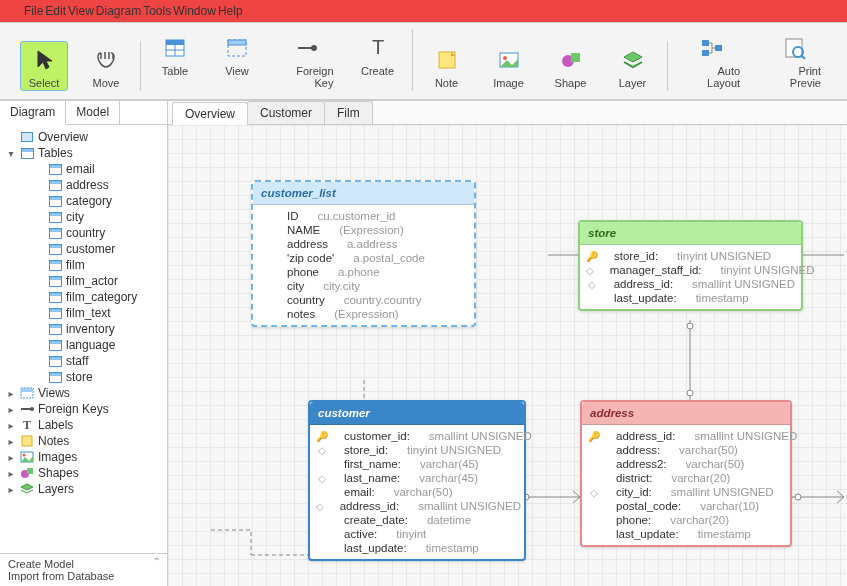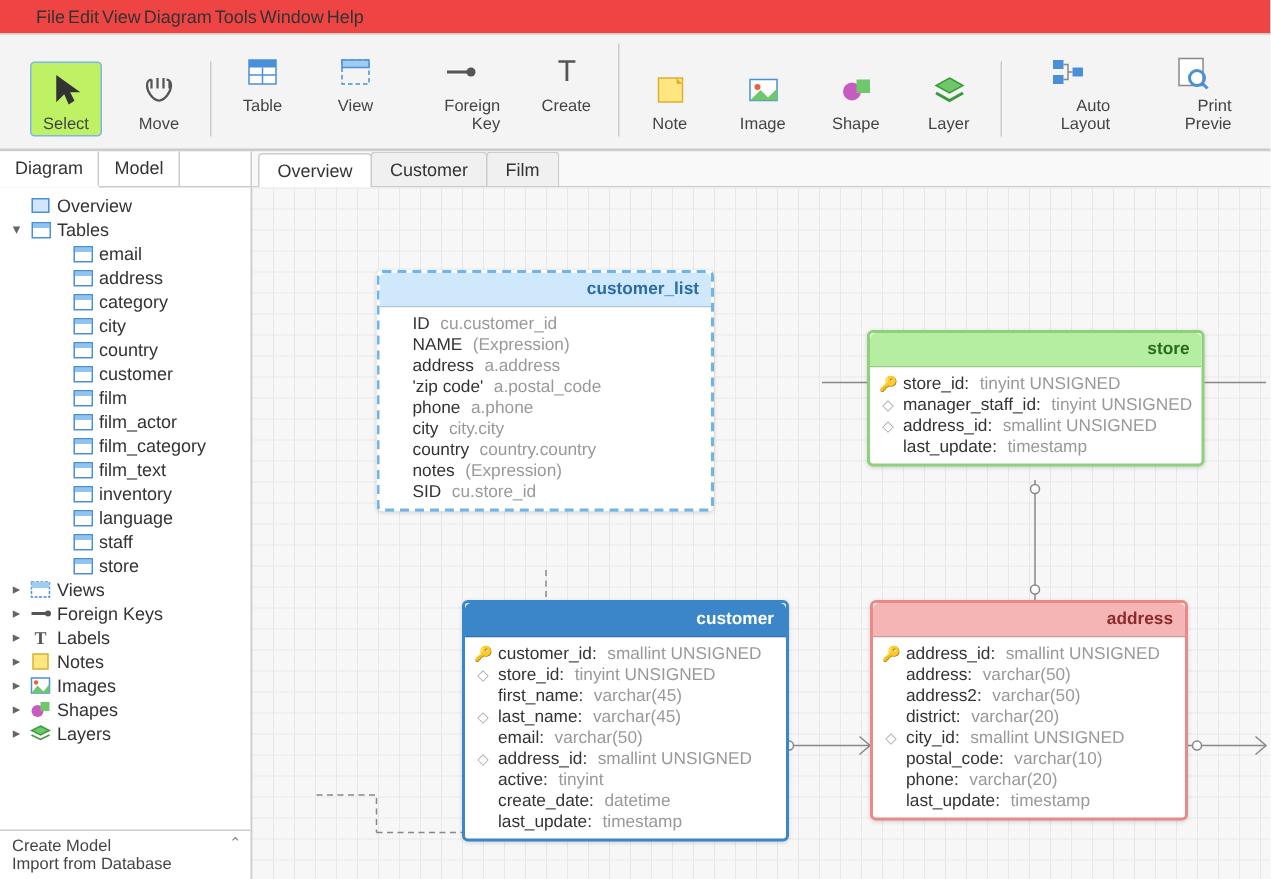--- a/index.html
+++ b/index.html
@@ -24,23 +24,23 @@
 .tree-row .ic { width: 14px; height: 14px; display: inline-flex; align-items: center; justify-content: center; }
 .tree-row.d2 { padding-left: 30px; }
 .sidefoot { border-top: 1px solid #ccc; padding: 4px 8px; font-size: 11px; color: #444; position: relative; }
 .sidefoot .caret { position: absolute; right: 6px; top: 2px; font-size: 10px; color: #888; }
 .canvas-wrap { flex: 1; display: flex; flex-direction: column; min-width: 0; }
 .ctabs { display: flex; border-bottom: 1px solid #ccc; padding-left: 4px; background: #f9f9f9; }
 .ctabs span { padding: 4px 12px; border: 1px solid #ccc; border-bottom: none; margin-right: -1px; font-size: 12px; cursor: pointer; background: #f0f0f0; border-radius: 3px 3px 0 0; }
 .ctabs span.active { background: #fff; position: relative; top: 1px; }
 .canvas { flex: 1; position: relative; overflow: hidden; background: #f7f7f7; background-image: linear-gradient(#e8e8e8 1px, transparent 1px), linear-gradient(90deg, #e8e8e8 1px, transparent 1px); background-size: 14px 14px; }
 .entity { position: absolute; border-radius: 4px; background: #fff; font-size: 11.5px; box-shadow: 0 1px 3px rgba(0,0,0,0.15); }
-.entity .ehead { padding: 5px 8px; text-align: right; font-weight: 600; border-radius: 4px 4px 0 0; border-bottom: 1px solid rgba(0,0,0,0.15); }
+.entity .ehead { padding: 5px 8px; text-align: left; font-weight: 600; border-radius: 4px 4px 0 0; border-bottom: 1px solid rgba(0,0,0,0.15); font-style: italic; }
 .entity .ebody { padding: 4px 6px; }
-.entity .erow { display: flex; align-items: center; gap: 4px; padding: 1px 0; white-space: nowrap; }
+.entity .erow { display: flex; align-items: center; gap: 16px; padding: 1px 0; white-space: nowrap; }
 .entity .erow .ei { width: 12px; text-align: center; font-size: 10px; }
 .entity .erow .en { color: #333; }
 .entity .erow .et { color: #999; margin-left: 3px; }
 .ent-view { border: 2px dashed #6fb5e8; }
 .ent-view .ehead { background: #cfe8fb; color: #2a6ca3; }
 .ent-blue { border: 2px solid #3a86c8; }
 .ent-blue .ehead { background: #3a86c8; color: #fff; }
 .ent-green { border: 2px solid #8fd07a; }
 .ent-green .ehead { background: #b6eea1; color: #2b6b1a; }
 .ent-red { border: 2px solid #e88a8a; }
@@ -439,25 +439,20 @@
             <div class="erow">
               <span class="ei "></span>
               <span class="en">country</span>
               <span class="et">country.country</span>
             </div>
             <div class="erow">
               <span class="ei "></span>
               <span class="en">notes</span>
               <span class="et">(Expression)</span>
             </div>
-            <div class="erow">
-              <span class="ei "></span>
-              <span class="en">SID</span>
-              <span class="et">cu.store_id</span>
-            </div>
           </div>
         </div>
         <div class="entity ent-green" style="left: 410px; top: 95px; width: 225px;">
           <div class="ehead">store</div>
           <div class="ebody">
             <div class="erow">
               <span class="ei key">🔑</span>
               <span class="en">store_id:</span>
               <span class="et">tinyint UNSIGNED</span>
             </div>
@@ -506,27 +501,27 @@
               <span class="en">email:</span>
               <span class="et">varchar(50)</span>
             </div>
             <div class="erow">
               <span class="ei dia">◇</span>
               <span class="en">address_id:</span>
               <span class="et">smallint UNSIGNED</span>
             </div>
             <div class="erow">
               <span class="ei "></span>
+              <span class="en">create_date:</span>
+              <span class="et">datetime</span>
+            </div>
+            <div class="erow">
+              <span class="ei "></span>
               <span class="en">active:</span>
               <span class="et">tinyint</span>
-            </div>
-            <div class="erow">
-              <span class="ei "></span>
-              <span class="en">create_date:</span>
-              <span class="et">datetime</span>
             </div>
             <div class="erow">
               <span class="ei "></span>
               <span class="en">last_update:</span>
               <span class="et">timestamp</span>
             </div>
           </div>
         </div>
         <div class="entity ent-red" style="left: 412px; top: 275px; width: 212px;">
           <div class="ehead">address</div>

